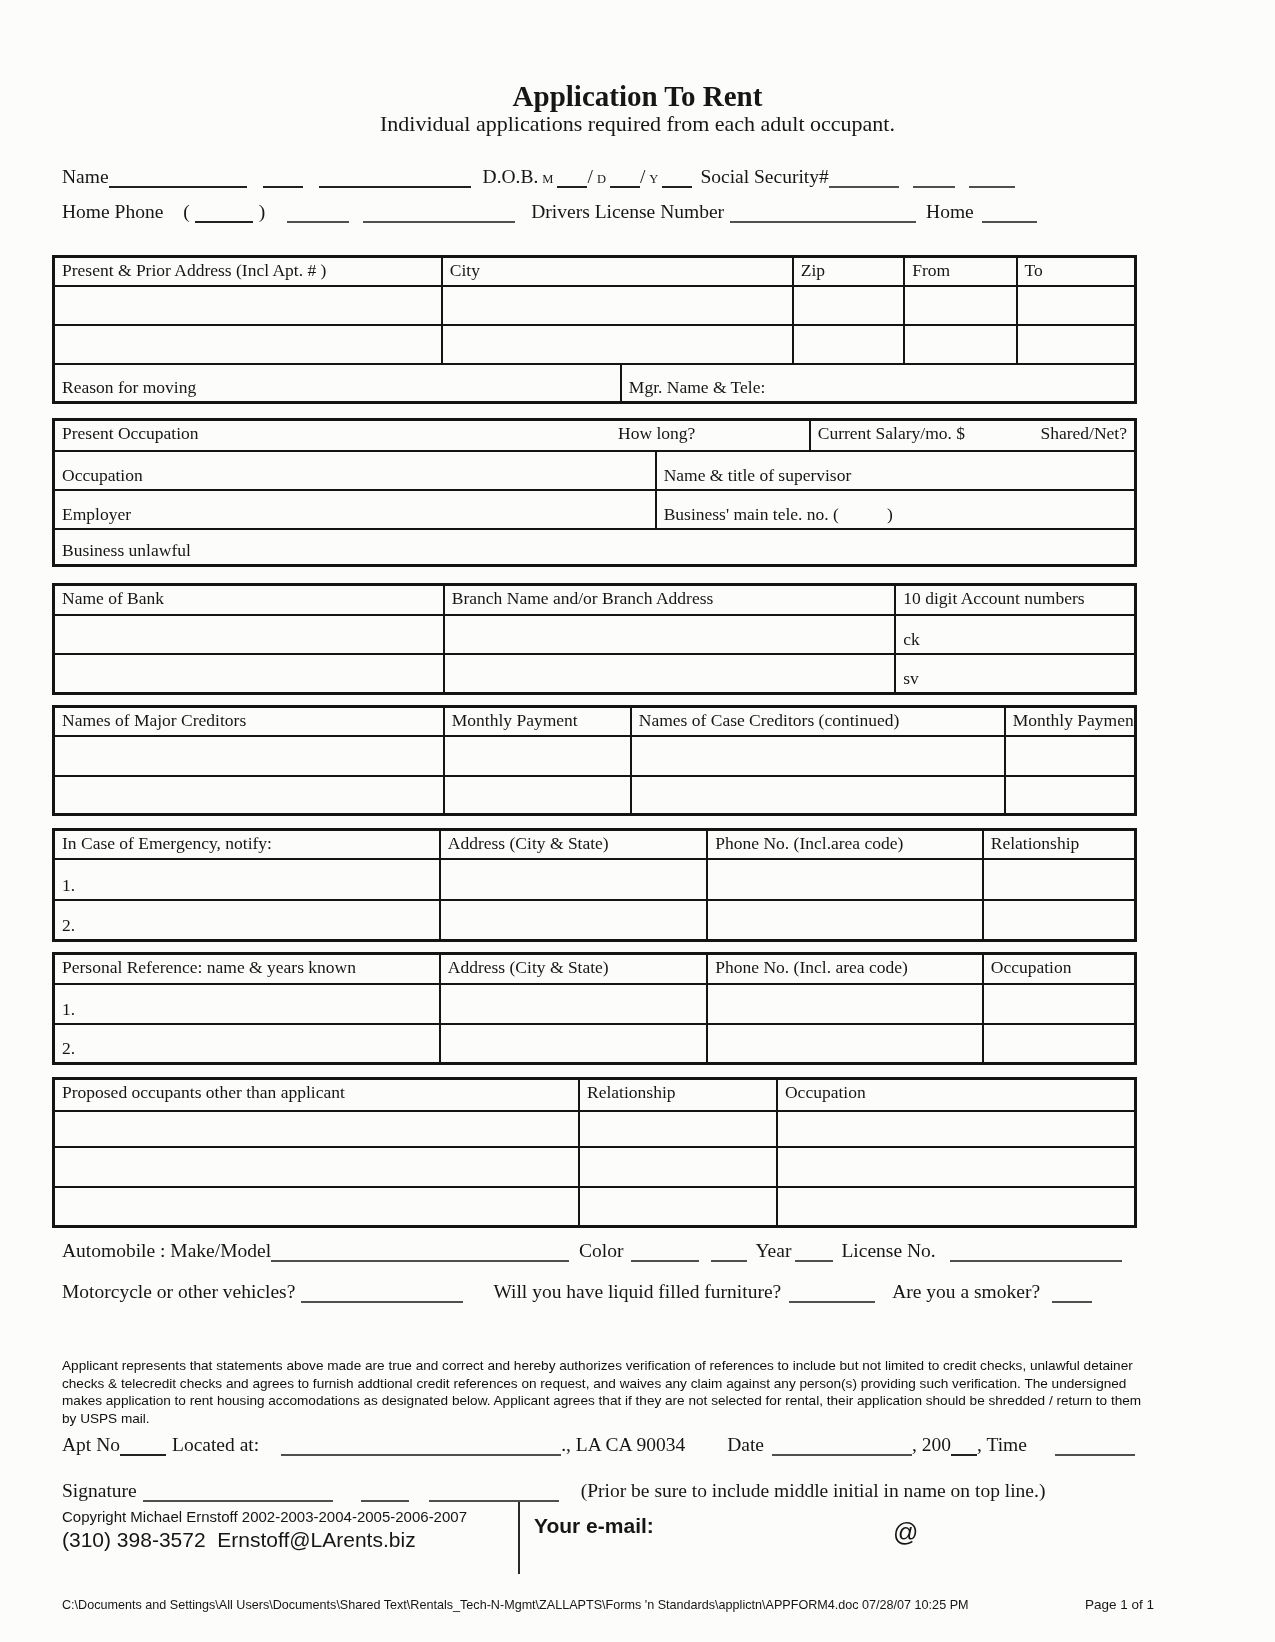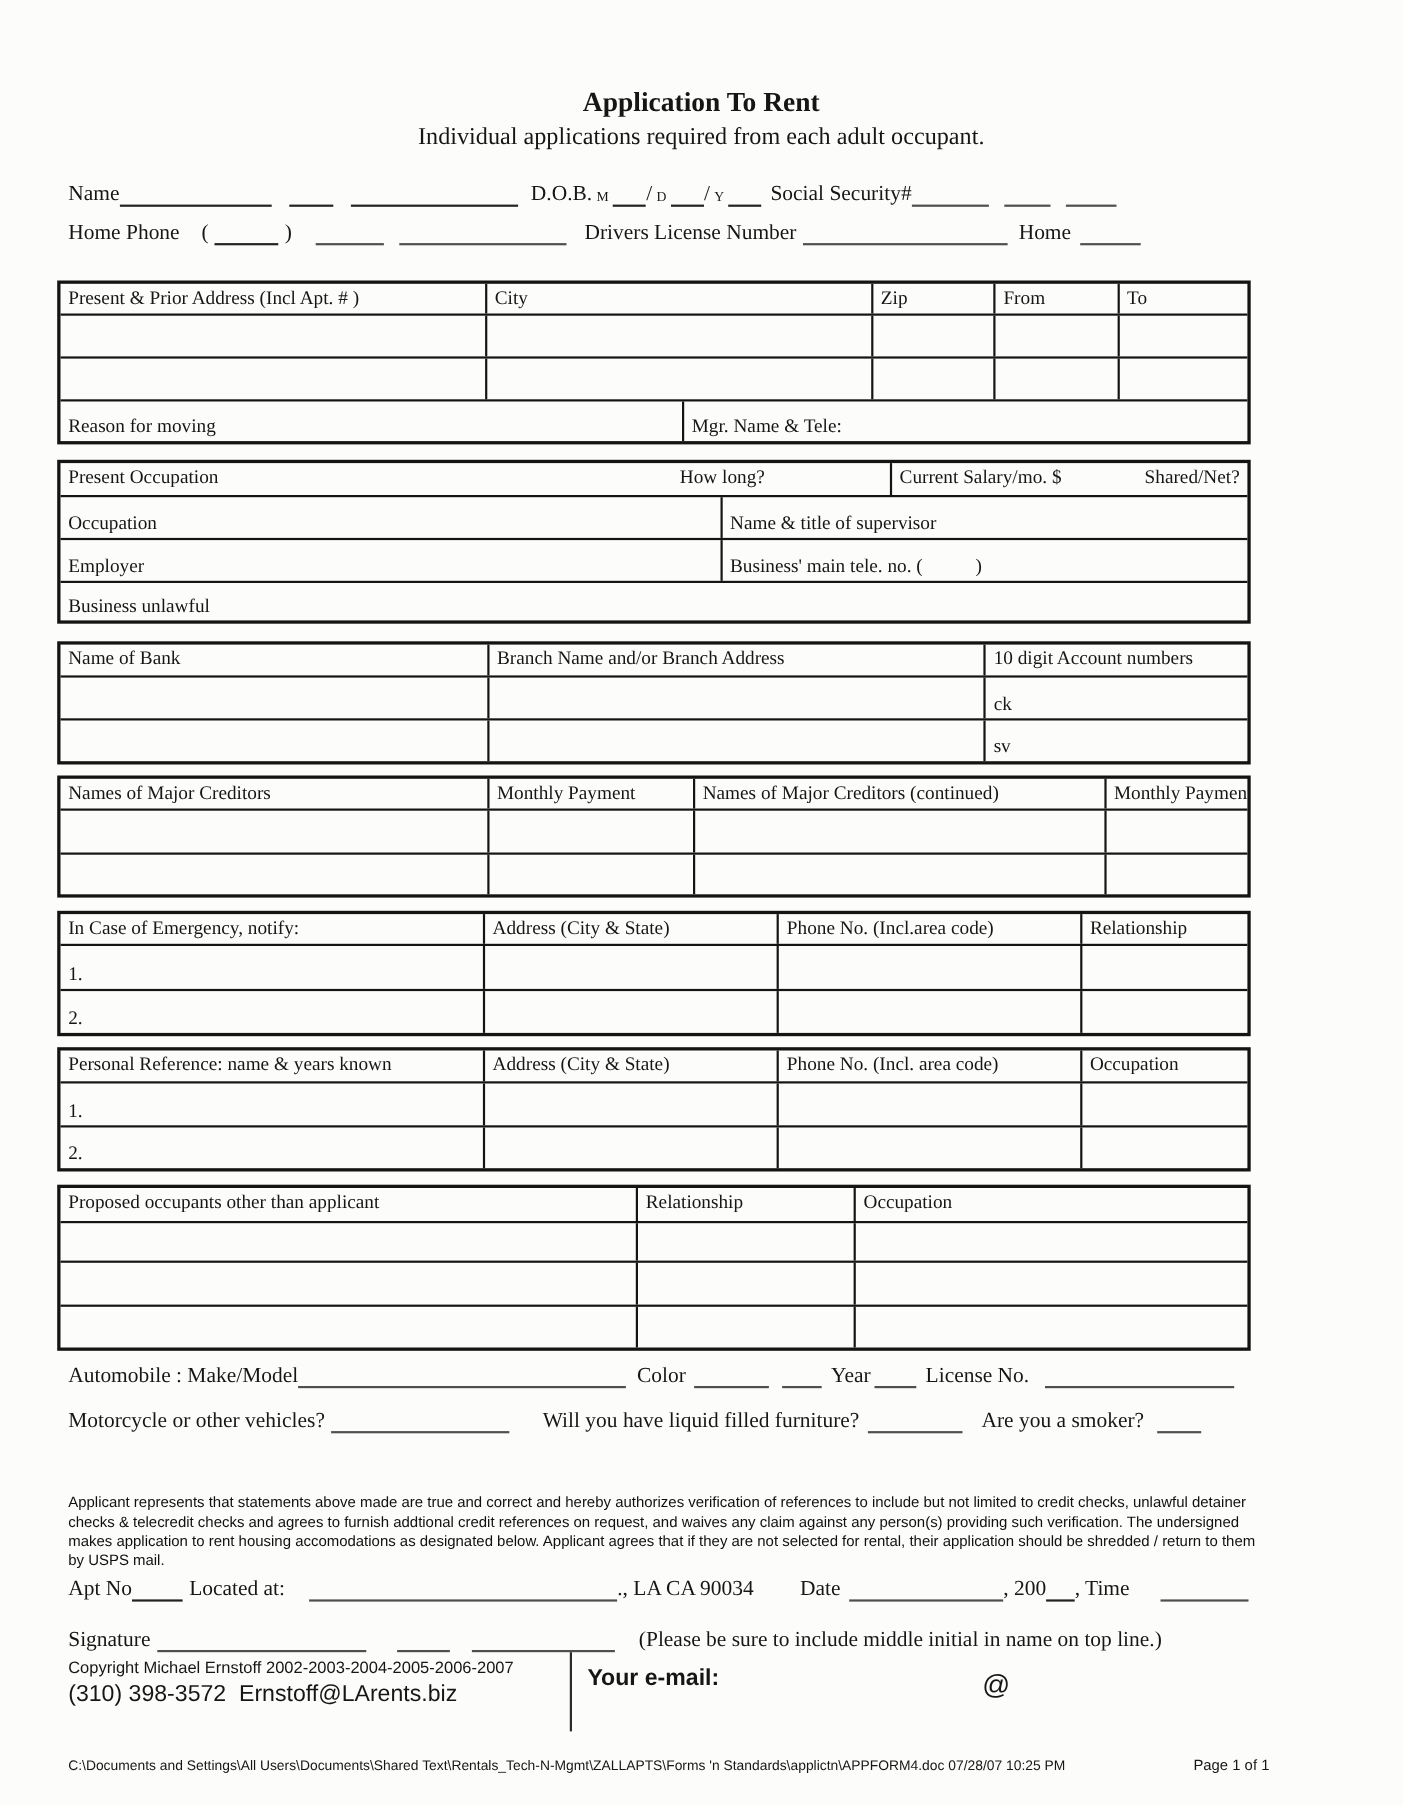--- a/index.html
+++ b/index.html
@@ -1,19 +1,19 @@
 <!DOCTYPE html>
 <html><head>
 <meta charset="utf-8">
 <style>
   html,body{margin:0;padding:0;background:#e8e8e6;}
   .page{position:relative;width:1275px;height:1642px;background:#fcfcfa;font-family:"Liberation Serif",serif;color:#161616;overflow:hidden;}
   .abs{position:absolute;}
   .center{left:0;width:1275px;text-align:center;}
-  .title{font-size:25px;font-weight:bold;}
+  .title{font-size:29px;font-weight:bold;}
   .subtitle{font-size:22px;}
   .frow{position:absolute;display:flex;align-items:flex-end;white-space:pre;}
   .lbl{font-size:19.5px;white-space:pre;}
   .sub{font-size:12.5px;margin:0 1px 1px 4px;}
   .u{display:inline-block;border-bottom:2px solid #4f4f4f;height:15px;}
   .u.dark{border-bottom-color:#222;}
   .tbl{position:absolute;left:52px;width:1085px;border:3px solid #141414;box-sizing:border-box;}
   .trow{display:flex;border-top:2px solid #141414;box-sizing:border-box;}
   .trow.first{border-top:none;}
   .tcell{border-left:2px solid #141414;box-sizing:border-box;padding:2px 7px;font-size:17.5px;overflow:hidden;white-space:nowrap;}
@@ -135,21 +135,21 @@
       <div class="tcell cfirst" style="width:390px"></div>
       <div class="tcell" style="width:454px"></div>
       <div class="tcell bottomtxt" style="width:241px">sv</div>
     </div>
   </div>
 
   <div class="tbl" style="top:705px">
     <div class="trow first" style="height:27px">
       <div class="tcell cfirst" style="width:390px">Names of Major Creditors</div>
       <div class="tcell" style="width:188px">Monthly Payment</div>
-      <div class="tcell" style="width:376px">Names of Major Creditors (continued)</div>
+      <div class="tcell" style="width:376px">Names of Case Creditors (continued)</div>
       <div class="tcell" style="width:131px">Monthly Payment</div>
     </div>
     <div class="trow" style="height:40px">
       <div class="tcell cfirst" style="width:390px"></div>
       <div class="tcell" style="width:188px"></div>
       <div class="tcell" style="width:376px"></div>
       <div class="tcell" style="width:131px"></div>
     </div>
     <div class="trow" style="height:38px">
       <div class="tcell cfirst" style="width:390px"></div>
@@ -260,21 +260,21 @@
     <span class="u dark" style="width:26px"></span>
     <span class="lbl">, Time</span>
     <span class="u" style="width:80px;margin-left:28px"></span>
   </div>
 
   <div class="frow" style="top:1480px;left:62px;width:1090px">
     <span class="lbl">Signature</span>
     <span class="u" style="width:190px;margin-left:6px"></span>
     <span class="u" style="width:48px;margin-left:28px"></span>
     <span class="u" style="width:130px;margin-left:20px"></span>
-    <span class="lbl" style="margin-left:22px">(Please be sure to include middle initial in name on top line.)</span>
+    <span class="lbl" style="margin-left:22px">(Prior be sure to include middle initial in name on top line.)</span>
   </div>
 
   <div class="abs sans" style="top:1508px;left:62px;width:452px">
     <div style="font-size:15px">Copyright Michael Ernstoff 2002-2003-2004-2005-2006-2007</div>
     <div class="pre" style="font-size:21px;margin-top:3px">(310) 398-3572  Ernstoff@LArents.biz</div>
   </div>
   <div class="abs" style="top:1502px;left:518px;height:72px;border-left:2.5px solid #2a2a2a"></div>
   <div class="abs sans" style="top:1514px;left:534px;font-size:21px;font-weight:bold">Your e-mail:</div>
   <div class="abs sans" style="top:1518px;left:893px;font-size:25px">@</div>
 

